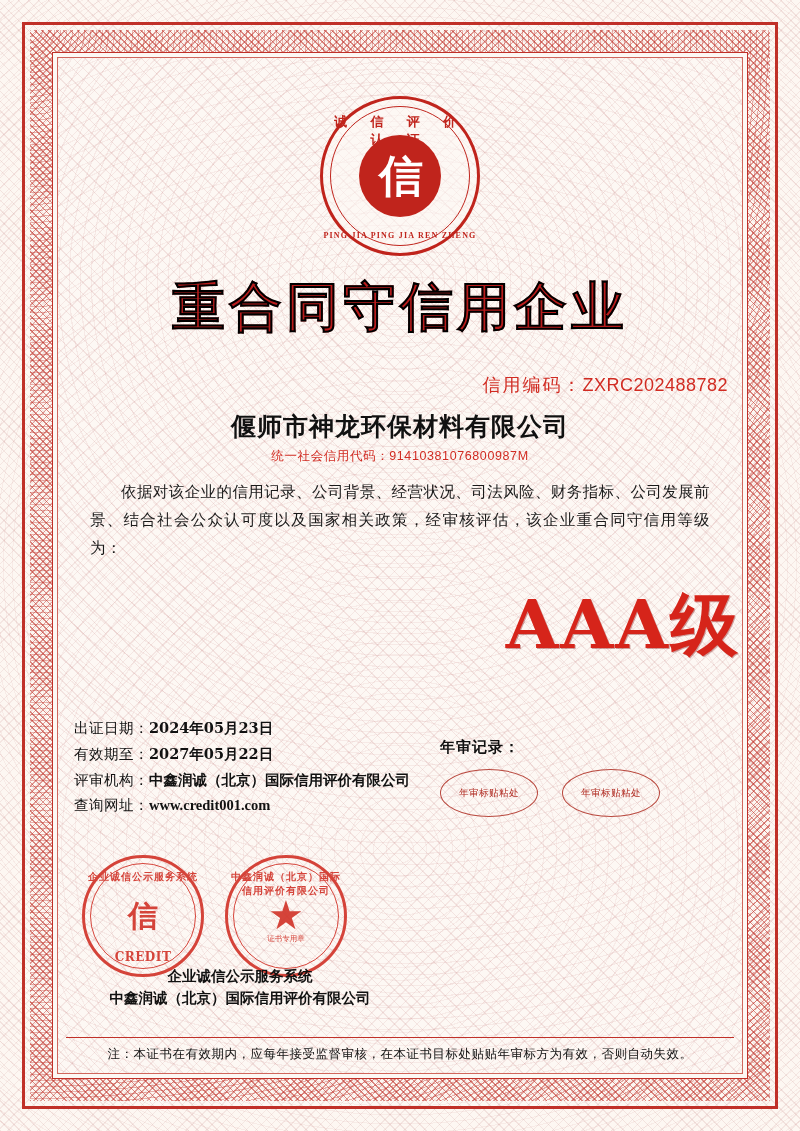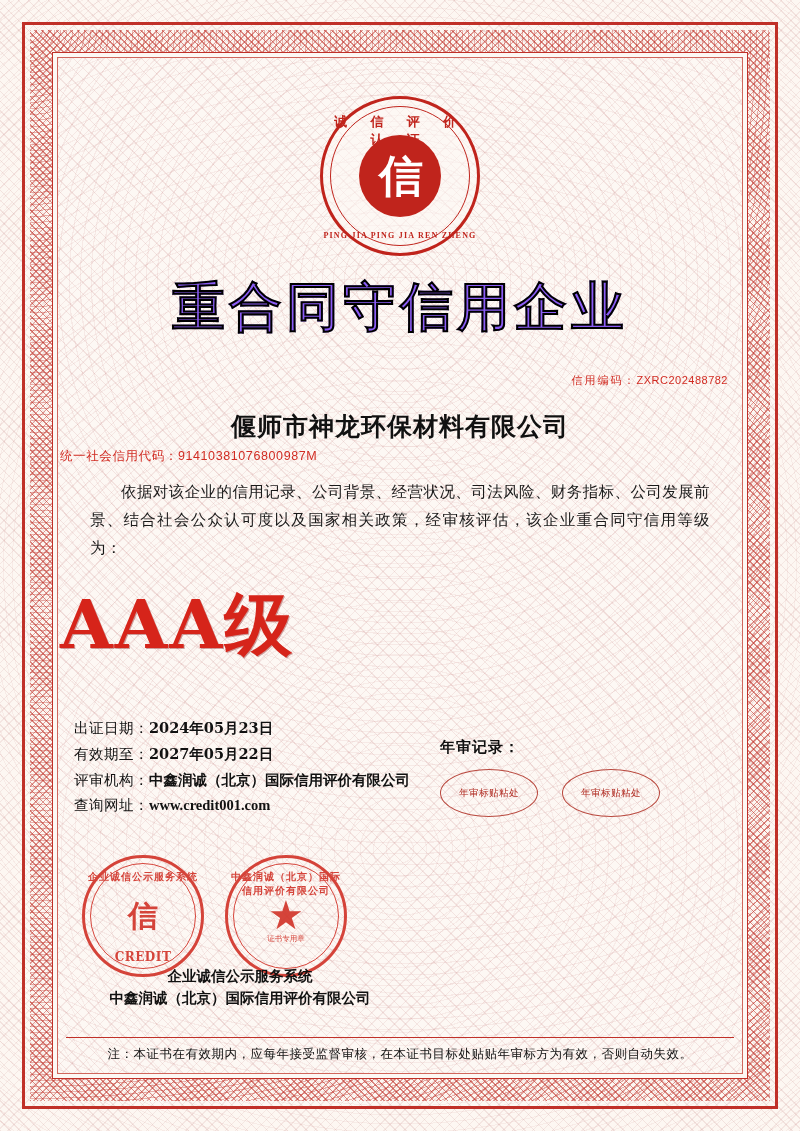--- a/index.html
+++ b/index.html
@@ -149,61 +149,62 @@
 
   
   .title-cn {
     position: absolute;
     top: 212px;
     left: 0; right: 0;
     text-align: center;
     font-family: "DejaVu Serif", serif;
     font-size: 53px;
     font-weight: bold;
-    color: #8b5cf6;
+    color: #b91c1c;
     letter-spacing: 4px;
     -webkit-text-stroke: 0.4px #000;
   }
   .title-en {
     position: absolute;
     top: 281px;
     left: 0; right: 0;
     text-align: center;
     font-family: "Liberation Sans", sans-serif;
     font-size: 16.5px;
     color: #2a2a2a;
     letter-spacing: 0.6px;
   }
 
   .credit-code {
     position: absolute;
     top: 313px;
     right: 12px;
     font-family: "Liberation Sans", sans-serif;
-    font-size: 11px;
+    font-size: 18px;
     color: #d12b22;
     letter-spacing: 0.5px;
   }
   .credit-code .label { letter-spacing: 2px; }
 
   .company {
     position: absolute;
     top: 350px;
     left: 0; right: 0;
     text-align: center;
     font-family: "DejaVu Serif", serif;
     font-size: 25px;
     font-weight: bold;
     color: #111;
     letter-spacing: 1px;
   }
   .uscc {
     position: absolute;
     top: 388px;
     left: 0; right: 0;
+    text-align: center;
     font-family: "Liberation Sans", sans-serif;
     font-size: 12.5px;
     color: #d12b22;
     letter-spacing: 0.6px;
   }
 
   .body-text {
     position: absolute;
     top: 418px;
     left: 30px;
@@ -214,21 +215,21 @@
     color: #1a1a1a;
     text-indent: 2em;
     text-align: justify;
     letter-spacing: 0.4px;
   }
 
   .grade {
     position: absolute;
     top: 520px;
     left: 0; right: 0;
-    text-align: left;
+    text-align: right;
     font-family: "DejaVu Serif", serif;
     font-size: 68px;
     font-weight: bold;
     color: #d6241a;
     letter-spacing: 2px;
     text-shadow: 1px 1px 0 rgba(120,0,0,0.35);
   }
 
   
   .details {

